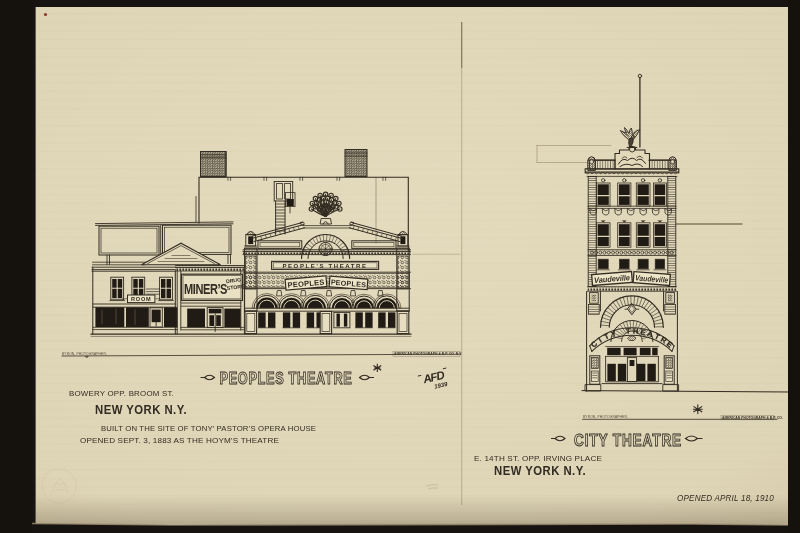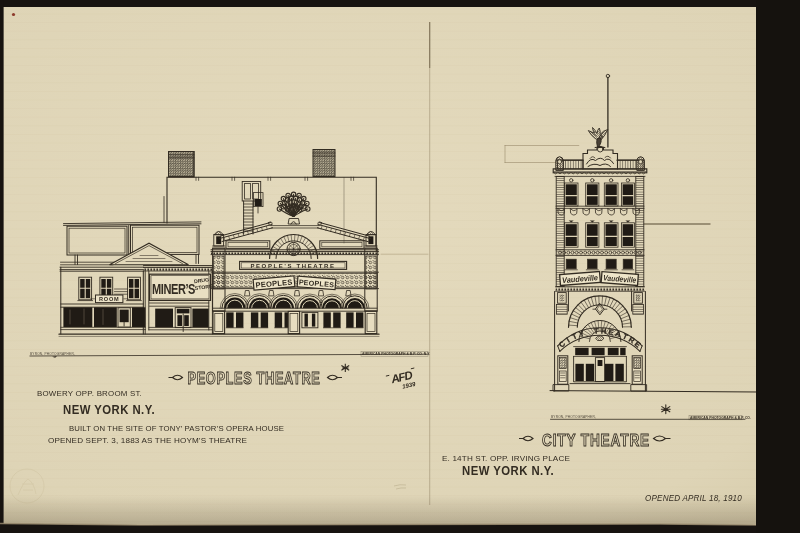--- a/index.html
+++ b/index.html
@@ -1,15 +1,15 @@
 <!DOCTYPE html>
 <html><head><meta charset="utf-8">
 <style>
 html,body{margin:0;padding:0;background:#15120e;}
-#page{position:relative;width:756px;height:533px;overflow:hidden;}
+#page{position:relative;width:756px;height:533px;overflow:hidden;margin-left:32px;}
 svg{display:block;}
 text{font-family:"Liberation Sans",sans-serif;fill:#332c22;}
 </style></head>
 <body>
 <div id="page">
 <svg width="800" height="533" viewBox="0 0 800 533">
 <defs>
 <pattern id="xhatch" width="2.4" height="2.4" patternUnits="userSpaceOnUse">
   <path d="M0,0 H2.4 M0,0 V2.4 M0,2.4 L2.4,0" stroke="#3a332a" stroke-width="0.55" fill="none"></path>
 </pattern>

